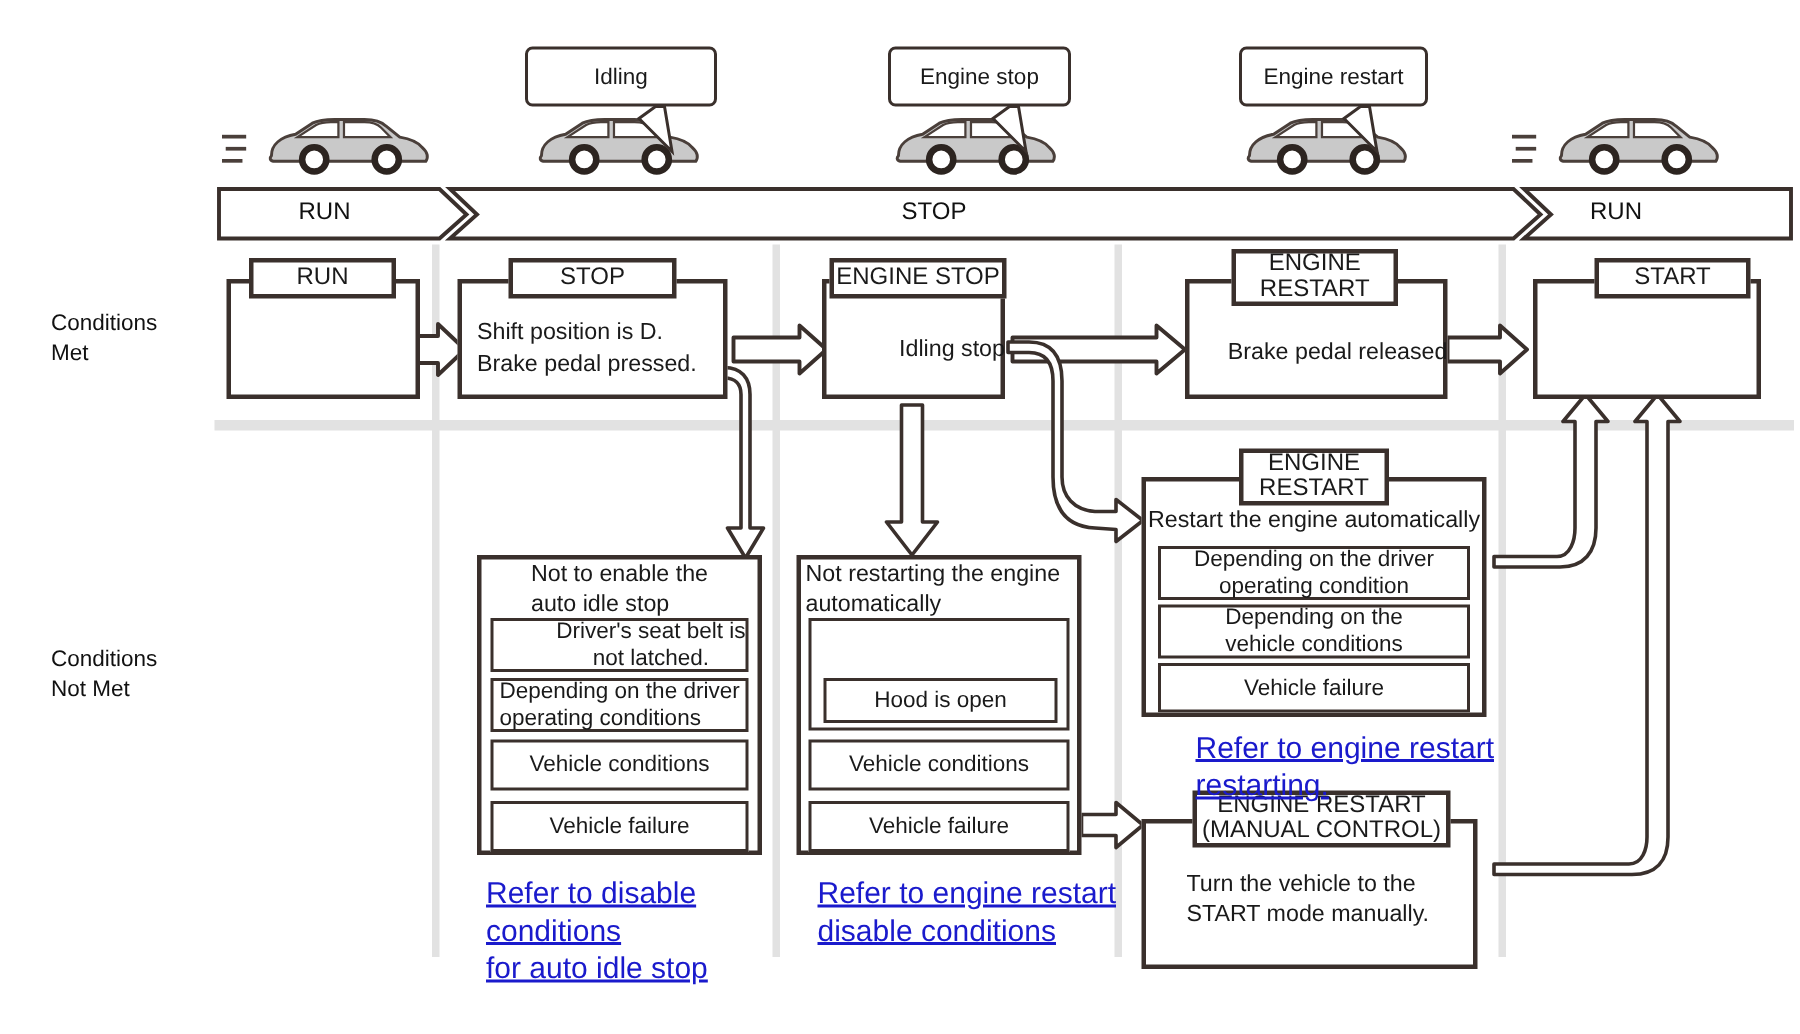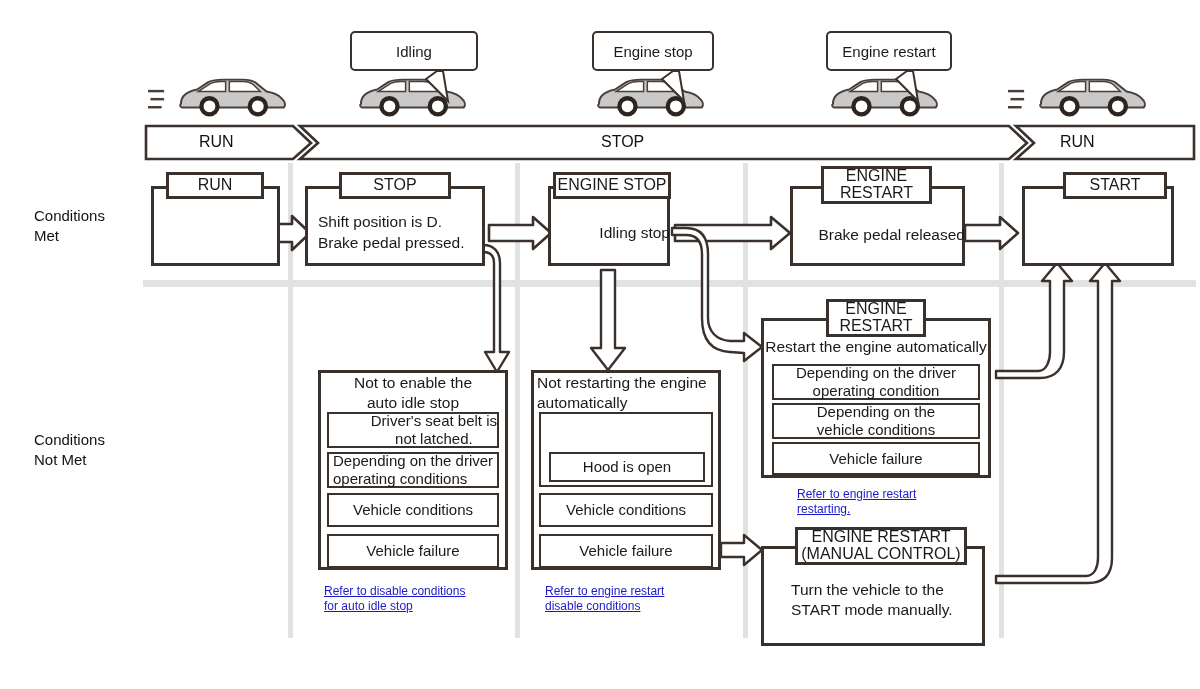--- a/index.html
+++ b/index.html
@@ -25,21 +25,21 @@
   .sbox-body{position:absolute;box-sizing:border-box;display:flex;align-items:center;
              font-size:15.5px;line-height:1.3;z-index:5;}
 
   
   .chip{position:absolute;box-sizing:border-box;border:2.5px solid #3a302c;background:#fff;
         display:flex;align-items:center;justify-content:center;text-align:center;
         font-size:15px;line-height:1.18;z-index:6;}
   .chip.left{justify-content:flex-start;padding-left:4px;text-align:left;}
 
   
-  .link{position:absolute;color:#1a1acc;text-decoration:underline;font-size:12px;
+  .link{position:absolute;color:#1a1acc;text-decoration:underline;font-size:20px;
         line-height:1.25;z-index:8;cursor:pointer;}
 
   
   .rowlabel{position:absolute;font-size:15px;line-height:1.3;color:#111;z-index:5;}
 
   
   .bantext{position:absolute;font-size:16px;z-index:5;color:#111;}
 
   svg{display:block;}
   .ovl{position:absolute;left:0;top:0;width:1200px;height:689px;pointer-events:none;z-index:3;}
@@ -198,21 +198,21 @@
   <div class="sbox-body" style="left:790px;top:206px;width:175px;height:58px;justify-content:flex-end;padding-left:20px;">
     <span>Brake pedal released</span>
   </div>
 
   <div class="sbox" style="left:1022px;top:186px;width:152px;height:80px;"></div>
   <div class="sbox-label" style="left:1031px;top:172px;width:104px;height:27px;margin-left:32px;">
     <span>START</span>
   </div>
 
   <div class="sbox" style="left:318px;top:370px;width:190px;height:200px;"></div>
-  <div class="sbox-body" style="left:318px;top:374px;width:190px;height:38px;justify-content:center;text-align:center;">
+  <div class="sbox-body" style="left:318px;top:374px;width:190px;height:38px;justify-content:center;text-align:left;">
     <div>
       <div>Not to enable the</div>
       <div>auto idle stop</div>
     </div>
   </div>
   <div class="chip" style="left:327px;top:412px;width:172px;height:36px;justify-content:flex-end;">
     <div>
       <div>Driver's seat belt is</div>
       <div>not latched.</div>
     </div>

